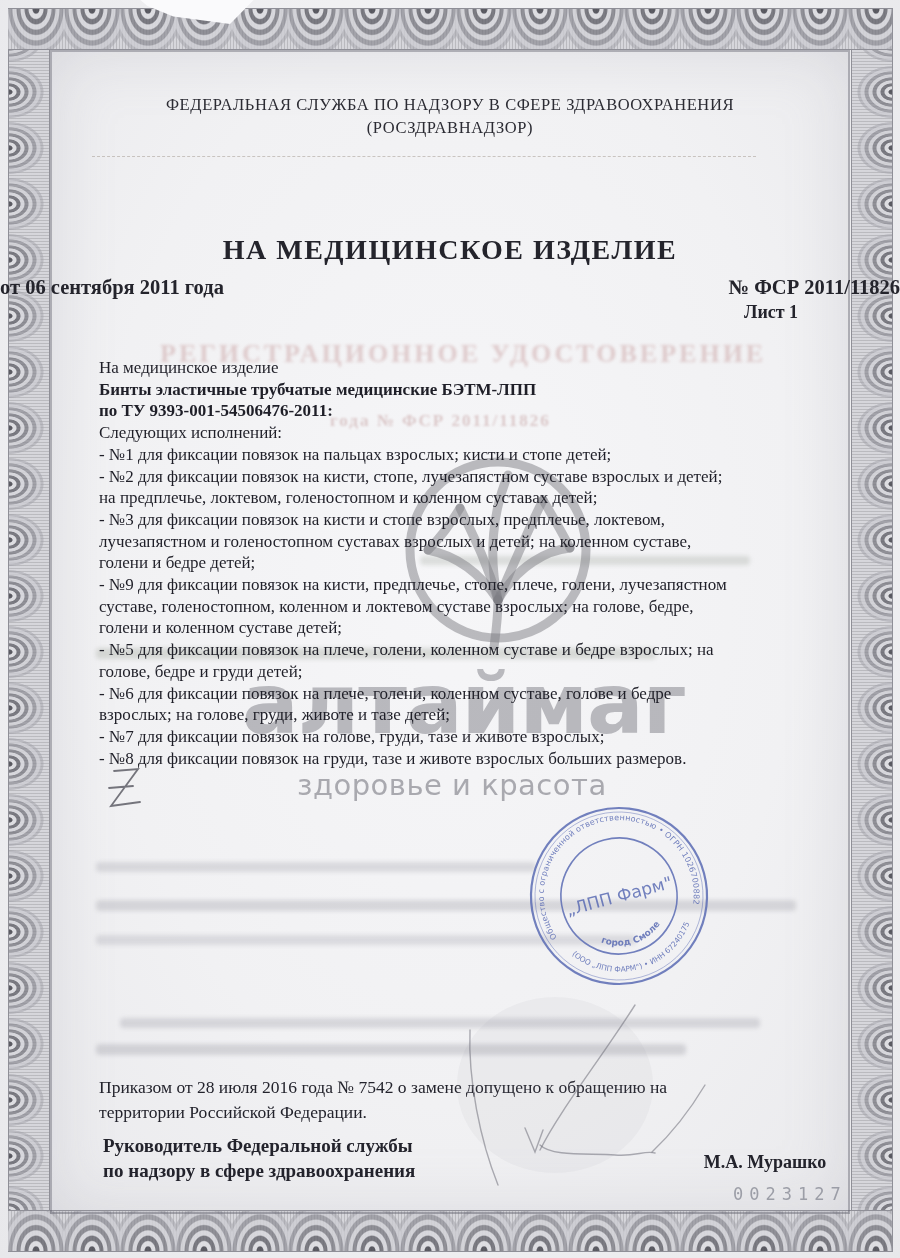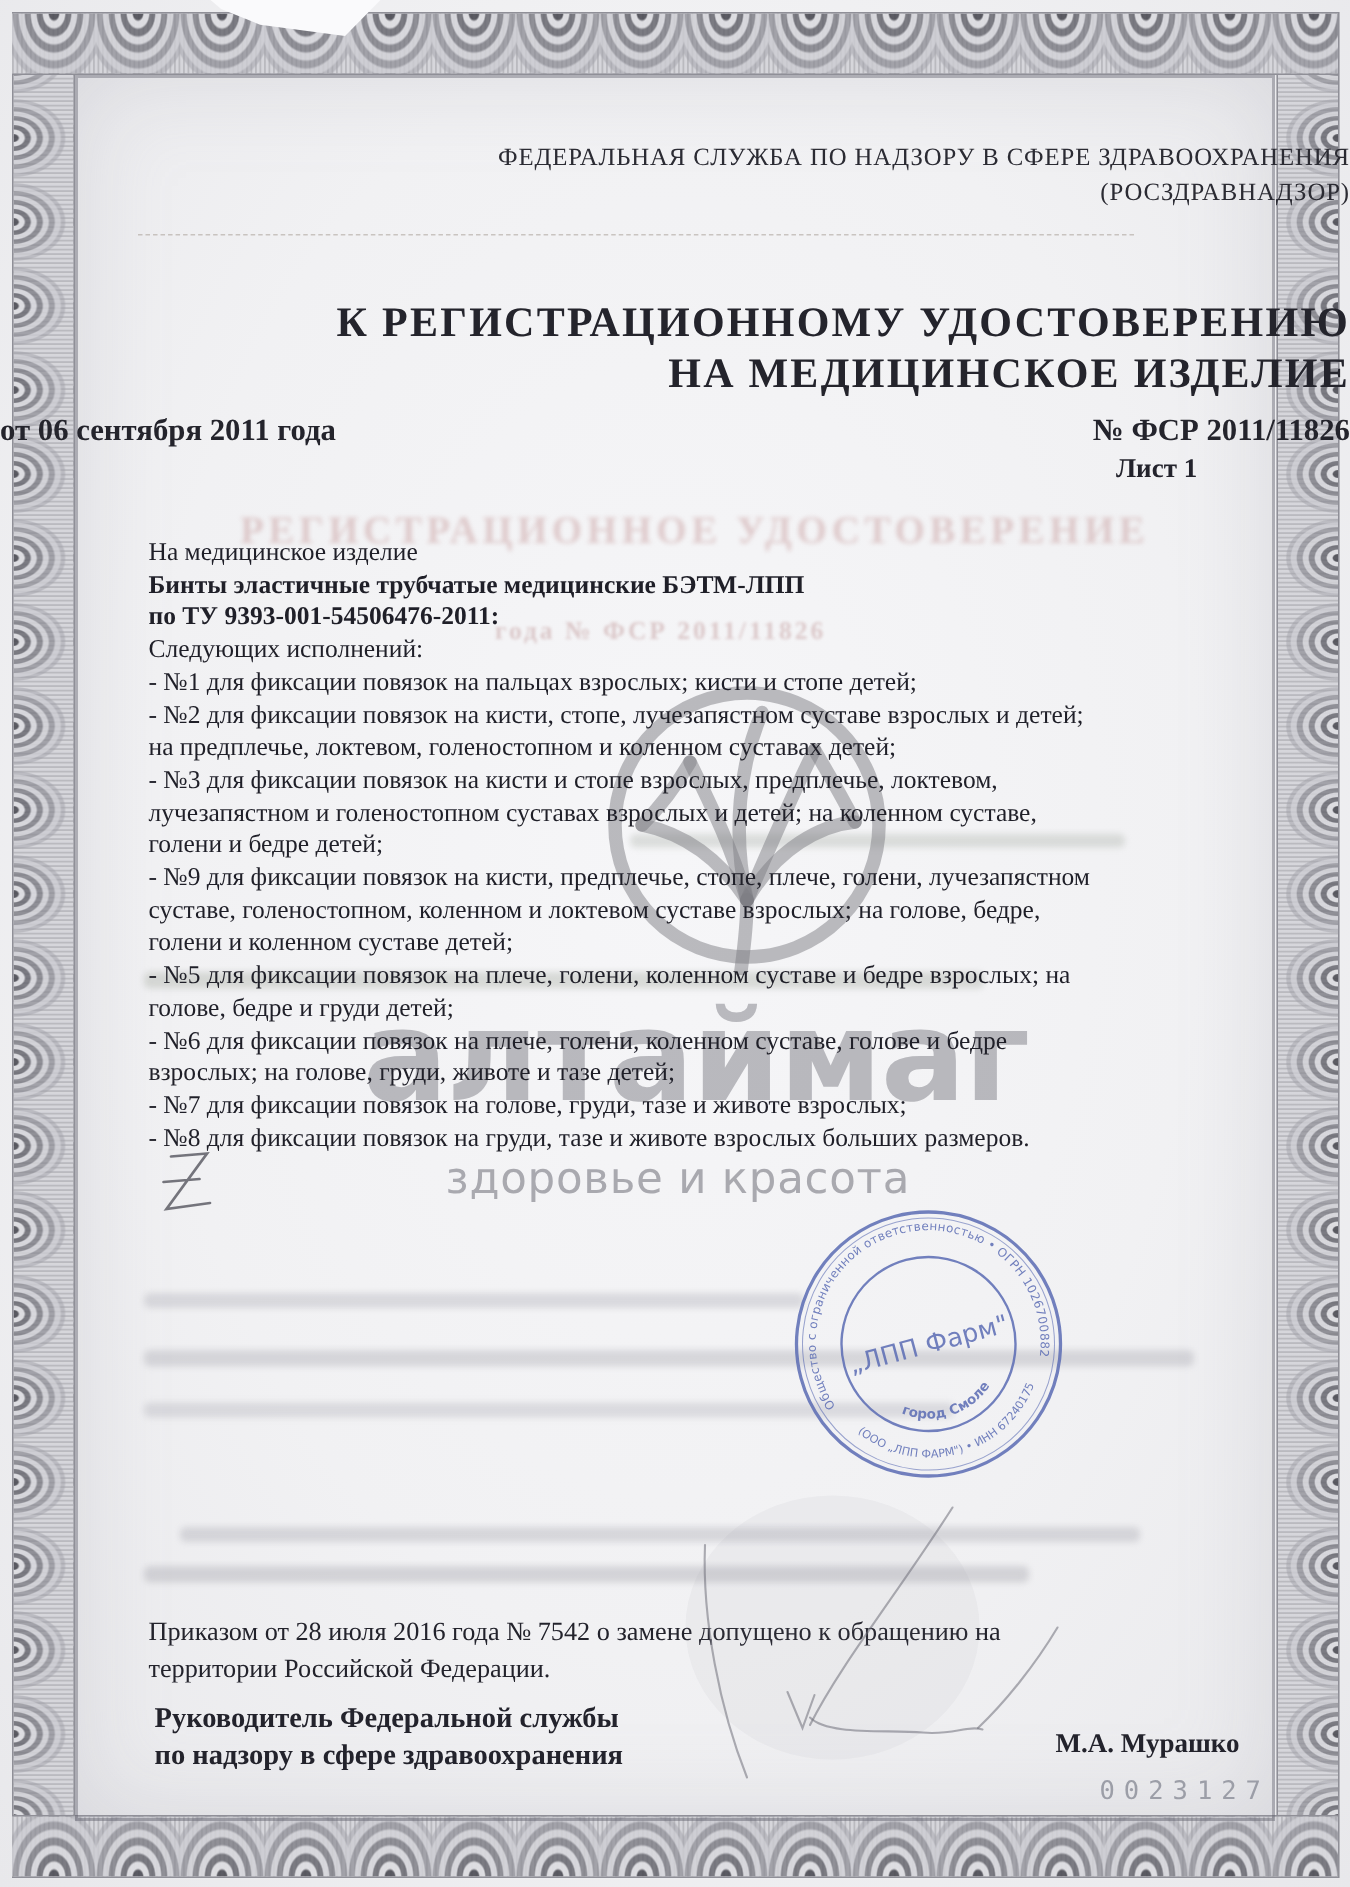--- a/index.html
+++ b/index.html
@@ -32,21 +32,21 @@
     border-left:1px solid #8f8f97;border-right:1px solid #8f8f97;}
   .band.left{left:8px;}
   .band.right{right:7px;transform:scaleX(-1);}
   .inner-frame{position:absolute;left:50px;top:50px;right:50px;bottom:44px;
     border:2px solid rgba(100,100,112,.48);z-index:3;pointer-events:none;
     box-shadow:inset 0 0 60px rgba(160,160,170,.25);}
   .torn{position:absolute;left:138px;top:0;width:118px;height:30px;background:#fafafc;z-index:4;
     clip-path:polygon(2% 0, 98% 0, 78% 80%, 30% 55%, 8% 20%);}
   
   .abs{position:absolute;z-index:6;}
-  .center{left:0;right:0;text-align:right;}
+  .center{left:0;right:0;text-align:center;}
   .org{font-size:16.5px;letter-spacing:.6px;color:#2b2b33;}
   .divider{position:absolute;left:92px;width:664px;top:156px;border-top:1px dashed rgba(168,158,150,.55);z-index:5;}
   .title{font-size:28px;font-weight:bold;letter-spacing:1.5px;color:#24242c;}
   .dateline{display:flex;justify-content:space-between;gap:46px;font-size:20.5px;font-weight:bold;color:#24242c;}
   .sheet{font-size:18px;font-weight:bold;}
   .body-block{left:99px;top:357px;width:720px;font-size:17px;line-height:21.7px;z-index:6;position:absolute;color:#1f1f28;}
   .body-block .bold{font-weight:bold;}
   .footer-par{left:99px;top:1075px;width:700px;font-size:17.5px;line-height:25px;position:absolute;z-index:6;}
   .signer{left:103px;top:1134px;font-size:19px;font-weight:bold;line-height:24.5px;position:absolute;z-index:6;}
   .signer-name{left:690px;top:1152px;width:150px;text-align:center;font-size:18px;font-weight:bold;position:absolute;z-index:7;}
@@ -77,21 +77,20 @@
   <div class="band v left"></div>
   <div class="band v right"></div>
   <div class="band h top"></div>
   <div class="band h bottom"></div>
   <div class="inner-frame"></div>
   <div class="torn"></div>
 
   <div class="abs center org" style="top:95px">ФЕДЕРАЛЬНАЯ СЛУЖБА ПО НАДЗОРУ В СФЕРЕ ЗДРАВООХРАНЕНИЯ</div>
   <div class="abs center org" style="top:118px">(РОСЗДРАВНАДЗОР)</div>
   <div class="divider"></div>
-  <div class="abs center title" style="top:200px">К РЕГИСТРАЦИОННОМУ УДОСТОВЕРЕНИЮ</div>
   <div class="abs center title" style="top:234px">НА МЕДИЦИНСКОЕ ИЗДЕЛИЕ</div>
   <div class="abs dateline" style="top:276px;left:0;right:0">
     <span>от  06 сентября 2011 года</span>
     <span>№   ФСР 2011/11826</span>
   </div>
   <div class="abs sheet" style="left:744px;top:302px">Лист  1</div>
 
   <div class="ghost-title">РЕГИСТРАЦИОННОЕ УДОСТОВЕРЕНИЕ</div>
   <div class="ghost-num">года  №  ФСР 2011/11826</div>
   <div class="smudge" style="left:420px;top:556px;width:330px;height:9px;background:rgba(150,158,148,.28)"></div>

